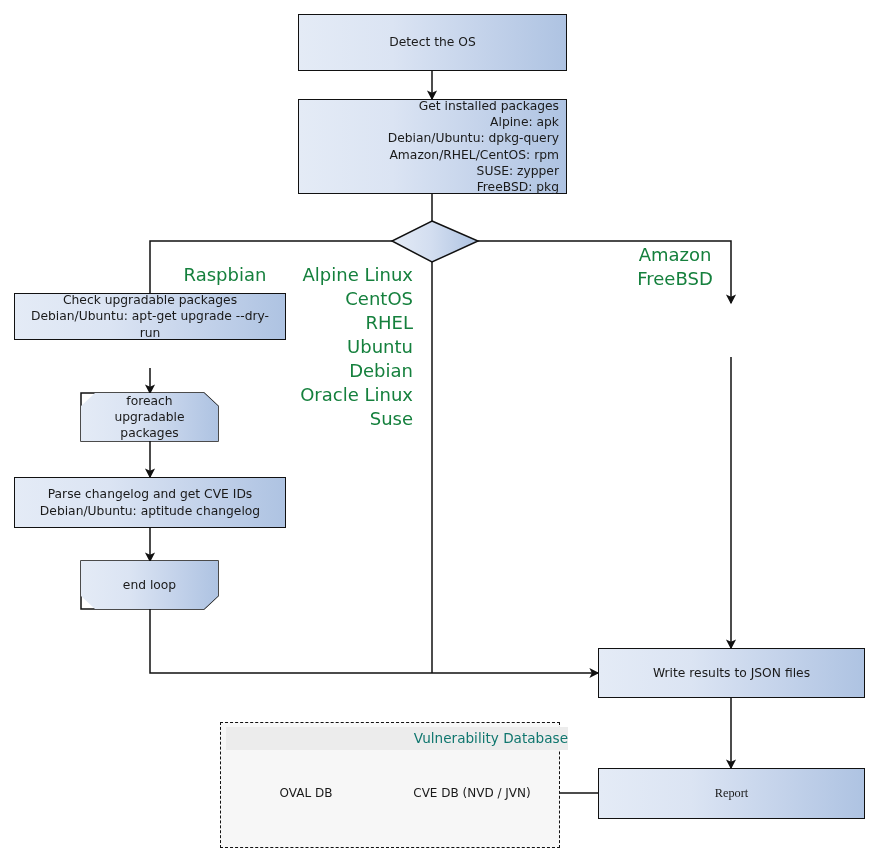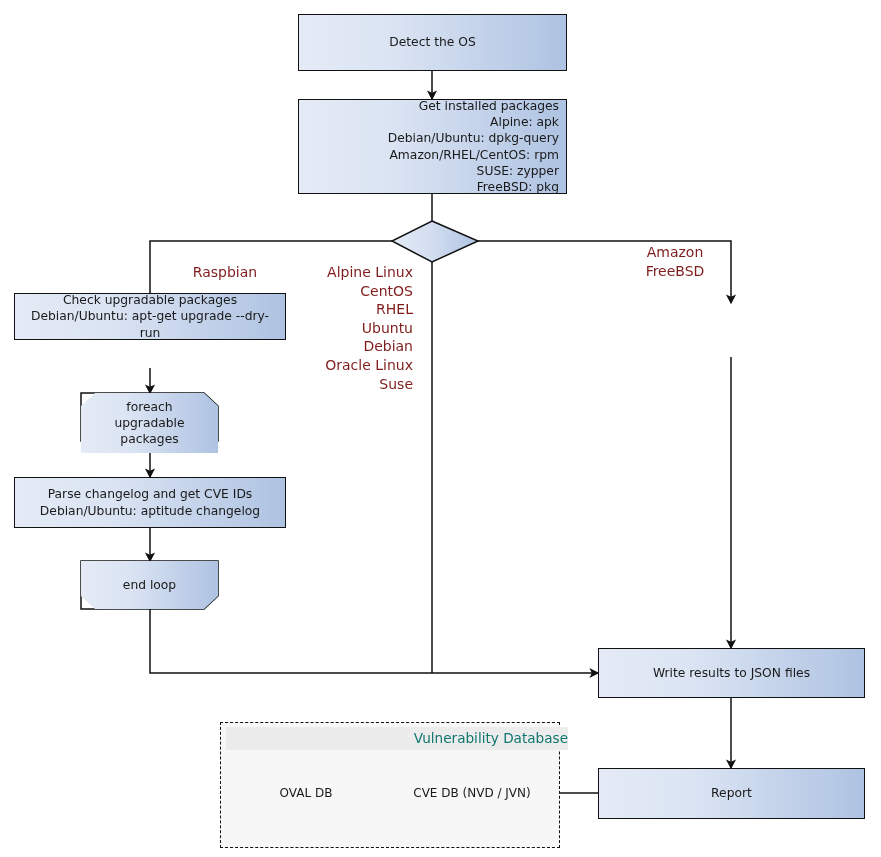--- a/index.html
+++ b/index.html
@@ -52,22 +52,22 @@
       linear-gradient(to right, #e4ebf6 0%, #dbe4f3 35%, #c3d2ea 70%, #aec3e2 100%);
   }
   .loop-end {
     clip-path: polygon(0 0, 100% 0, 100% calc(100% - 13px), calc(100% - 14px) 100%, 14px 100%, 0 calc(100% - 13px));
     border: none;
     background:
       linear-gradient(to right, #e4ebf6 0%, #dbe4f3 35%, #c3d2ea 70%, #aec3e2 100%);
   }
   .edge-label {
     position: absolute;
-    font-size: 14px;
-    color: #7f1d1d;
+    font-size: 18px;
+    color: #15803d;
     line-height: 1.33;
     white-space: pre-line;
   }
   .ta-r { text-align: right; }
   .ta-c { text-align: center; }
 
   
   .vdb-frame {
     position: absolute;
     box-sizing: border-box;
@@ -177,40 +177,40 @@
 
   <div class="node ta-center" style="left:298px; top:14px; width:269px; height:57px;">
     <span class="txt">Detect the OS</span>
   </div>
 
   <div class="node ta-center" style="left:14px; top:293px; width:272px; height:47px;">
     <span class="txt">Check upgradable packages
 Debian/Ubuntu: apt-get upgrade --dry-run</span>
   </div>
 
-  <div class="node loop-start ta-center" style="left:81px; top:393px; width:137px; height:60px;">
+  <div class="node loop-start ta-center" style="left:81px; top:393px; width:137px; height:48px;">
     <span class="txt">foreach
 upgradable  packages</span>
   </div>
 
   <div class="node ta-center" style="left:14px; top:477px; width:272px; height:51px;">
     <span class="txt">Parse changelog and get  CVE IDs
 Debian/Ubuntu: aptitude changelog</span>
   </div>
 
   <div class="node loop-end ta-center" style="left:81px; top:561px; width:137px; height:48px;justify-content:flex-end;">
     <span class="txt">end loop</span>
   </div>
 
 
   <div class="node ta-center" style="left:598px; top:648px; width:267px; height:50px;">
     <span class="txt">Write results to JSON files</span>
   </div>
 
-  <div class="node ta-center" style="left:598px; top:768px; width:267px; height:51px;">
+  <div class="node ta-center" style="left:598px; top:768px; width:267px; height:51px;font-family:Liberation Serif, serif;">
     <span class="txt">Report</span>
   </div>
 
   <div class="edge-label ta-c" style="left:160px; top:263px; width:130px;">Raspbian</div>
 
   <div class="edge-label ta-r" style="left:289px; top:263px; width:124px;">Alpine Linux
 CentOS
 RHEL
 Ubuntu
 Debian

